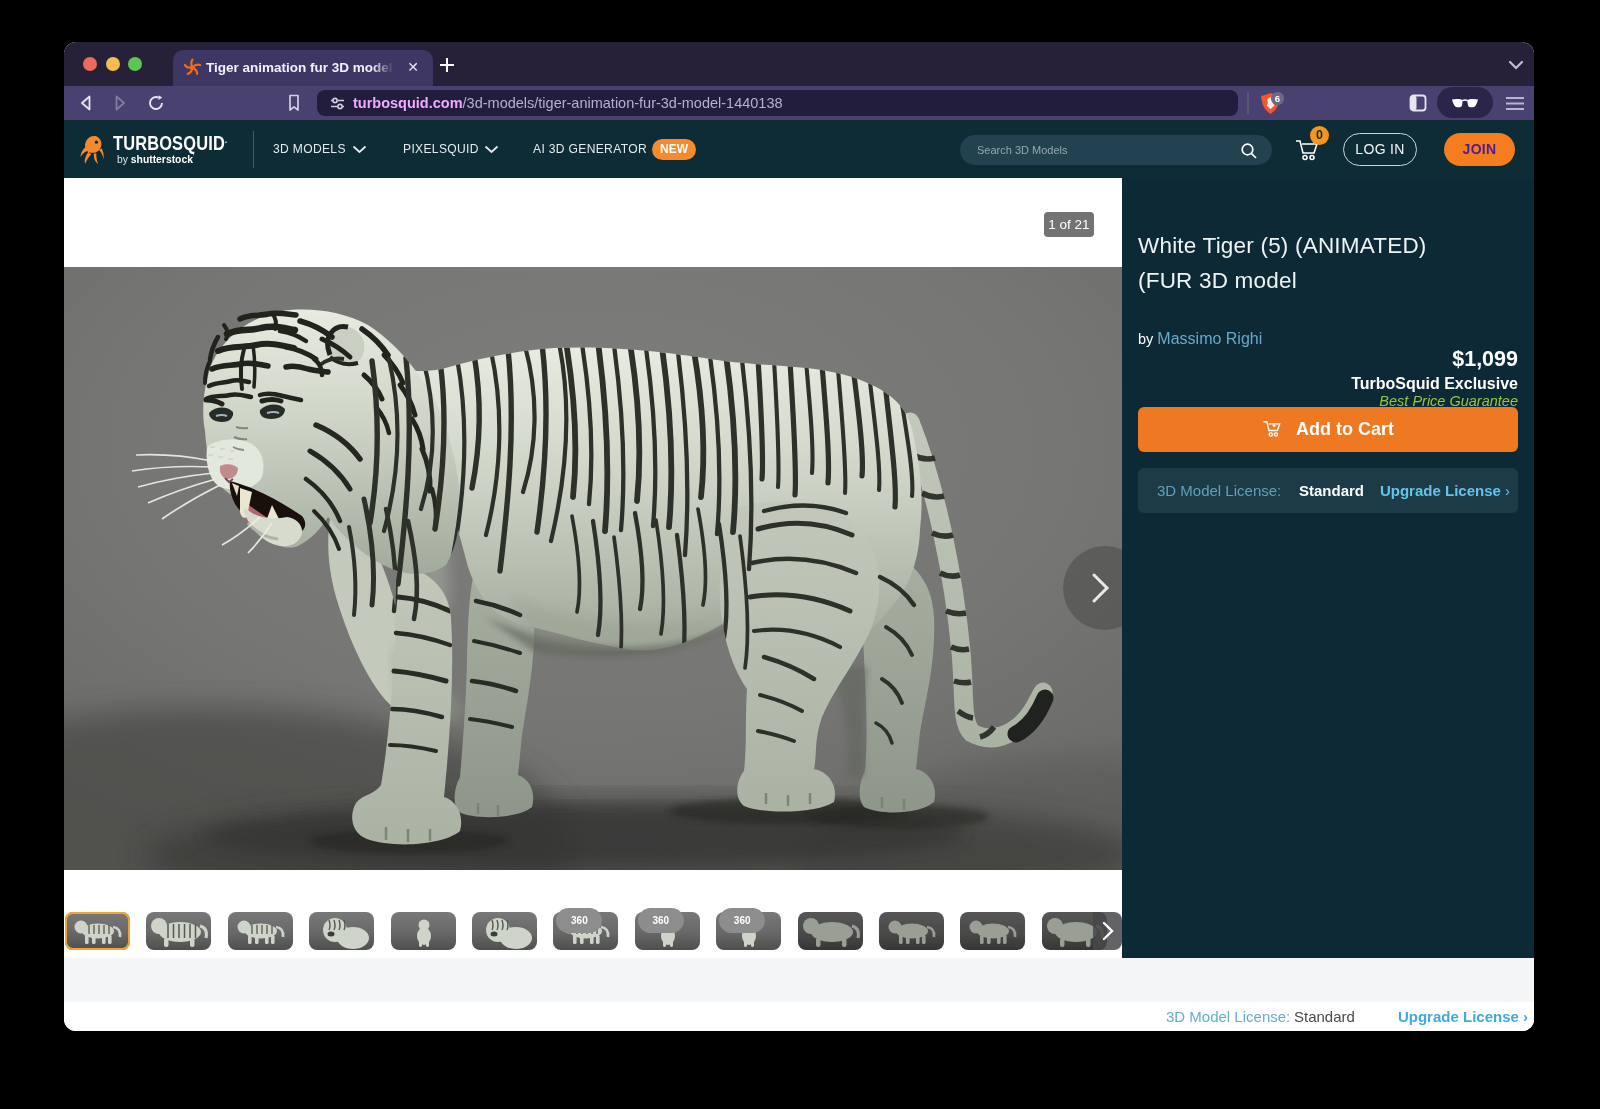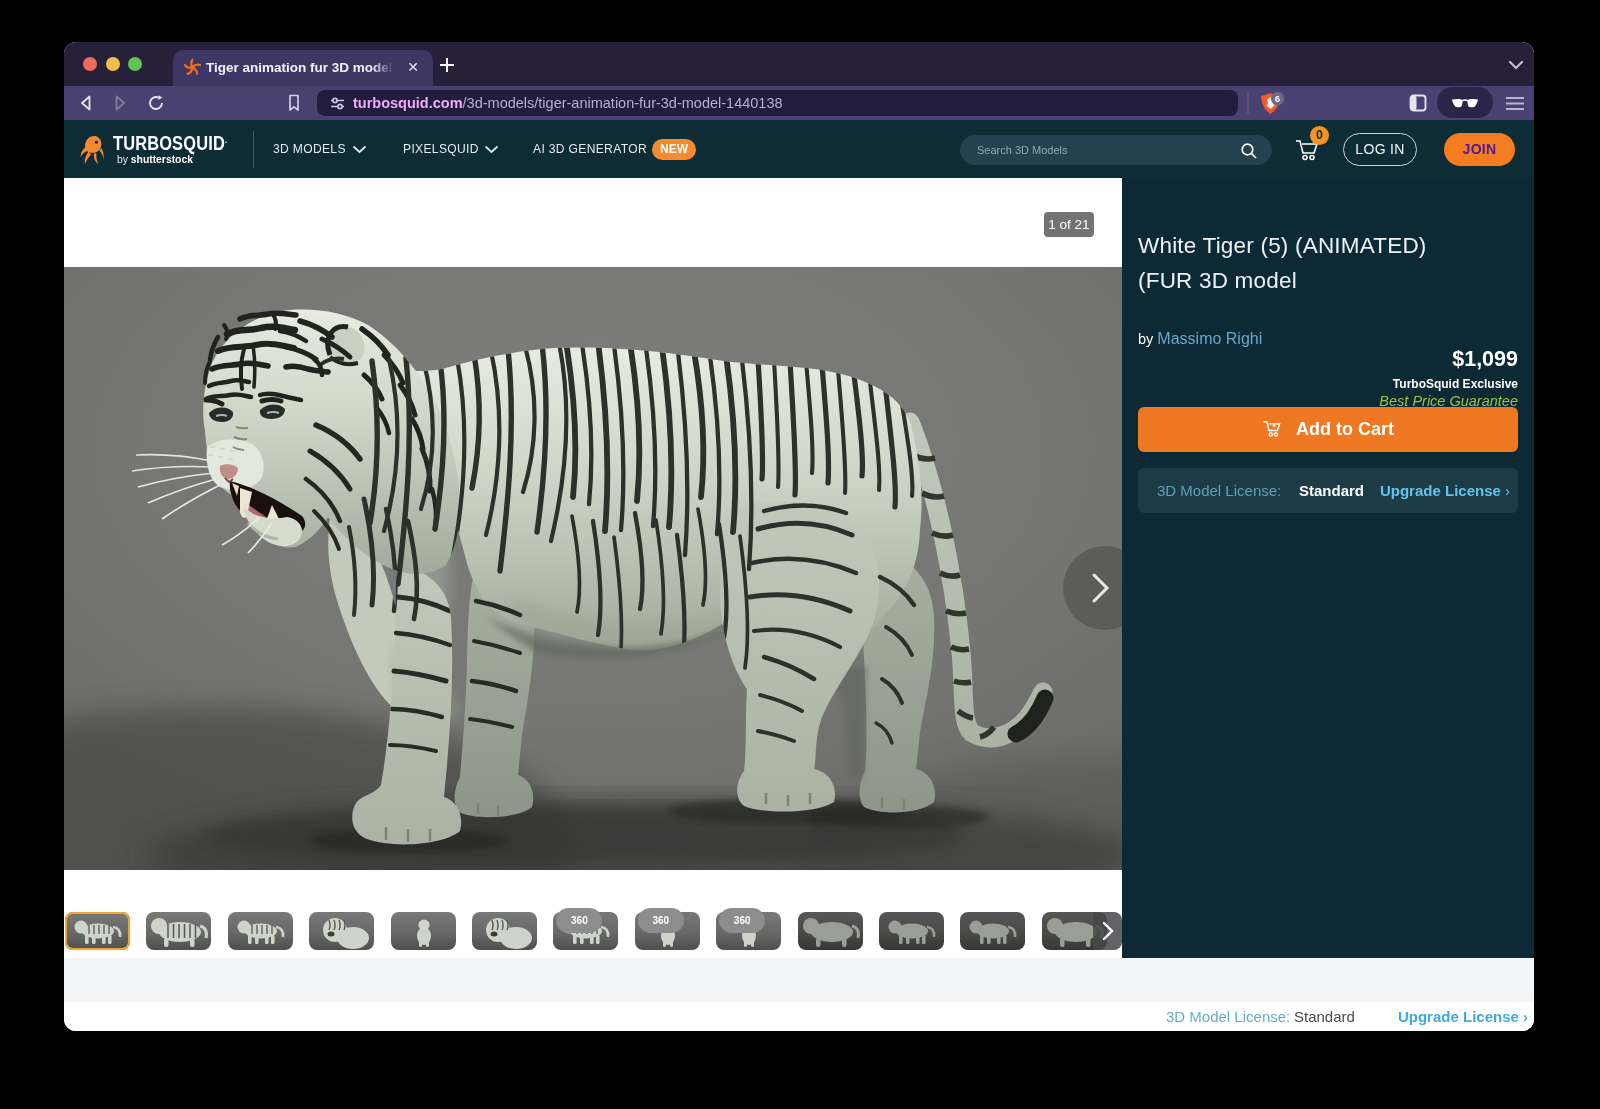--- a/index.html
+++ b/index.html
@@ -40,21 +40,21 @@
   #canvasimg { position:absolute; left:0; top:225px; width:1058px; height:603px; }
   #badge { position:absolute; left:980px; top:170px; width:50px; height:25px; background:#737373;
     border-radius:4px; color:#fff; font-size:13.5px; text-align:center; line-height:25px; }
   #panel { position:absolute; left:1058px; top:136px; width:412px; height:780px; background:#0e2936; }
   #title { position:absolute; left:16px; top:50px; width:392px; font-size:22.5px; line-height:35px;
     color:#eef3f4; font-weight:400; letter-spacing:.2px; }
   #byline { position:absolute; left:16px; top:152px; font-size:14.5px; color:#fff; }
   #byline a { color:#68a9cb; font-size:16px; text-decoration:none; }
   #price { position:absolute; right:16px; top:140px; text-align:right; color:#fff;margin-top:29px; }
   #price .p { font-size:21.5px; font-weight:700; line-height:24px;}
-  #price .ex { font-size:12px; font-weight:700; line-height:18px; margin-top:4px;}
+  #price .ex { font-size:16px; font-weight:700; line-height:18px; margin-top:4px;}
   #price .bg { font-size:14.5px; font-style:italic; color:#95c83e; line-height:17px;}
   #cartbtn { position:absolute; left:16px; top:229px; width:380px; height:45px; background:#ef7822;
     border-radius:6px; color:#fff; font-size:18px; font-weight:700; text-align:center; line-height:45px; }
   #licrow { position:absolute; left:16px; top:290px; width:380px; height:45px; background:#1d3b47;
     border-radius:6px; font-size:15px; line-height:45px; }
   #licrow .l1 { position:absolute; left:19px; color:#5fa0bb; }
   #licrow .l2 { position:absolute; left:161px; color:#fff; font-weight:700; }
   #licrow .l3 { position:absolute; right:8px; color:#62c4e9; font-weight:700; }
 
   

